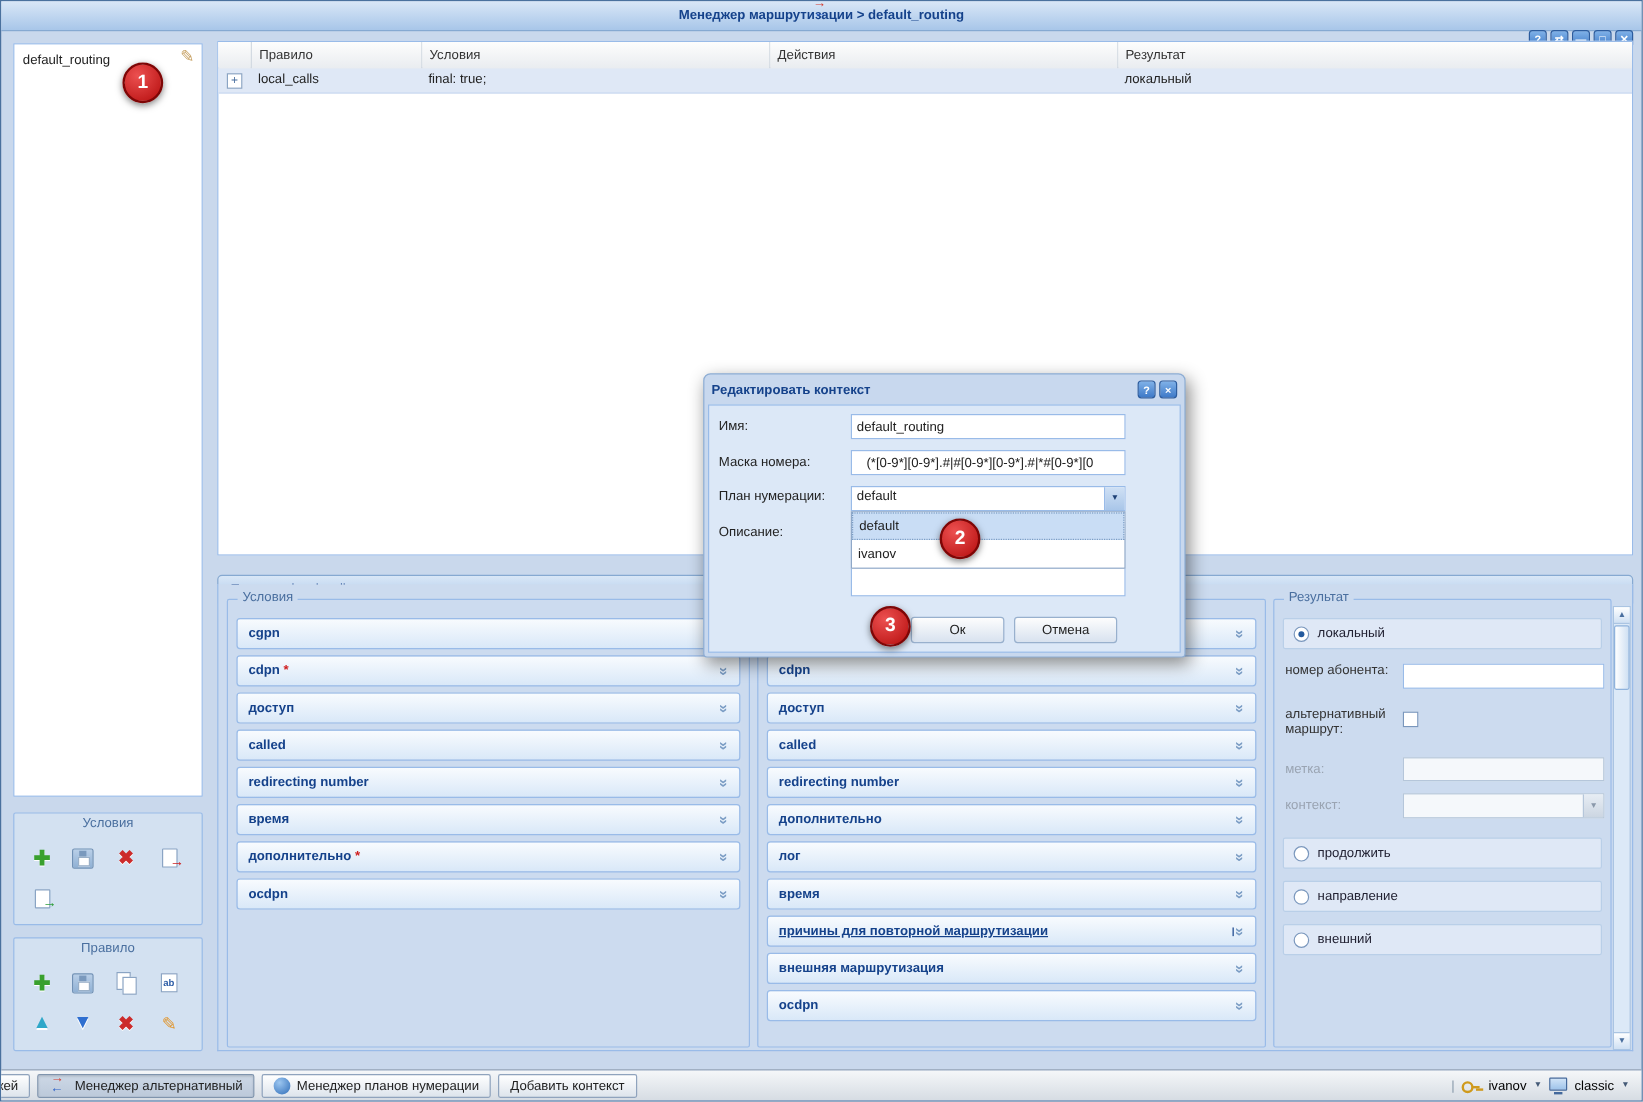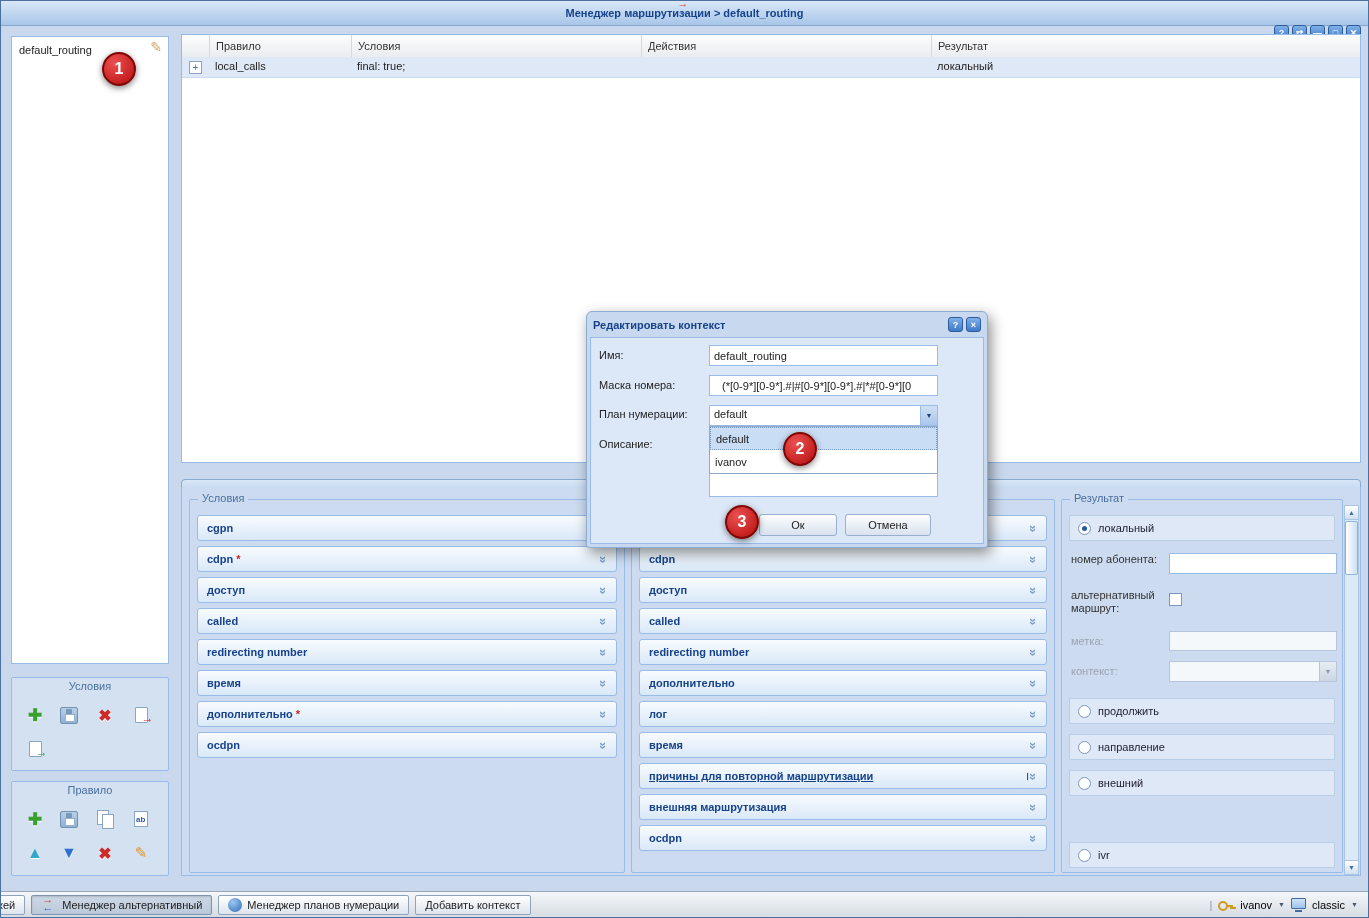--- a/index.html
+++ b/index.html
@@ -367,24 +367,20 @@
       <span>продолжить</span>
     </div>
     <div class="result-row" style="top:307px;">
       <span class="radio"></span>
       <span>внешний</span>
     </div>
     <div class="result-row" style="top:271px;">
       <span class="radio"></span>
       <span>направление</span>
     </div>
-    <div class="result-row" style="top:379px;">
-      <span class="radio"></span>
-      <span>ivr</span>
-    </div>
 
     <div class="vscroll" style="left:1163px;top:42px;height:370px;">
       <span class="vs-btn" style="top:0;">▲</span>
       <span class="vs-thumb" style="top:15px;"></span>
       <span class="vs-btn" style="bottom:0;border-top:1px solid #aac4e2;border-bottom:none;">▼</span>
     </div>
   </div>
 
   <div class="dialog">
     <div class="dlg-header">

